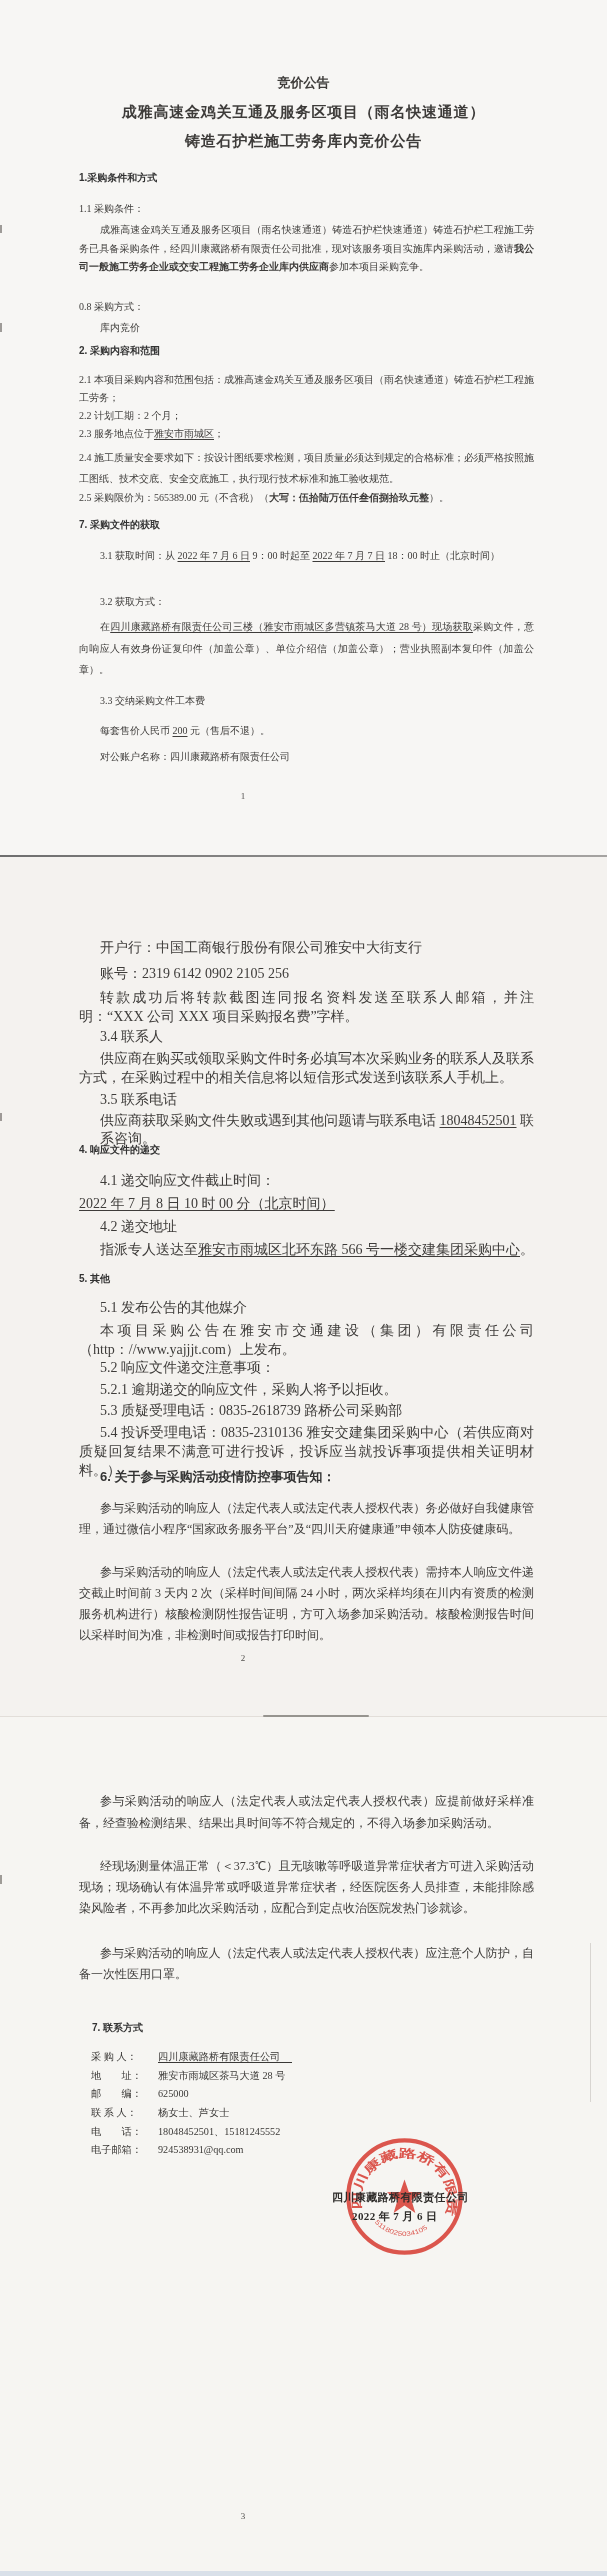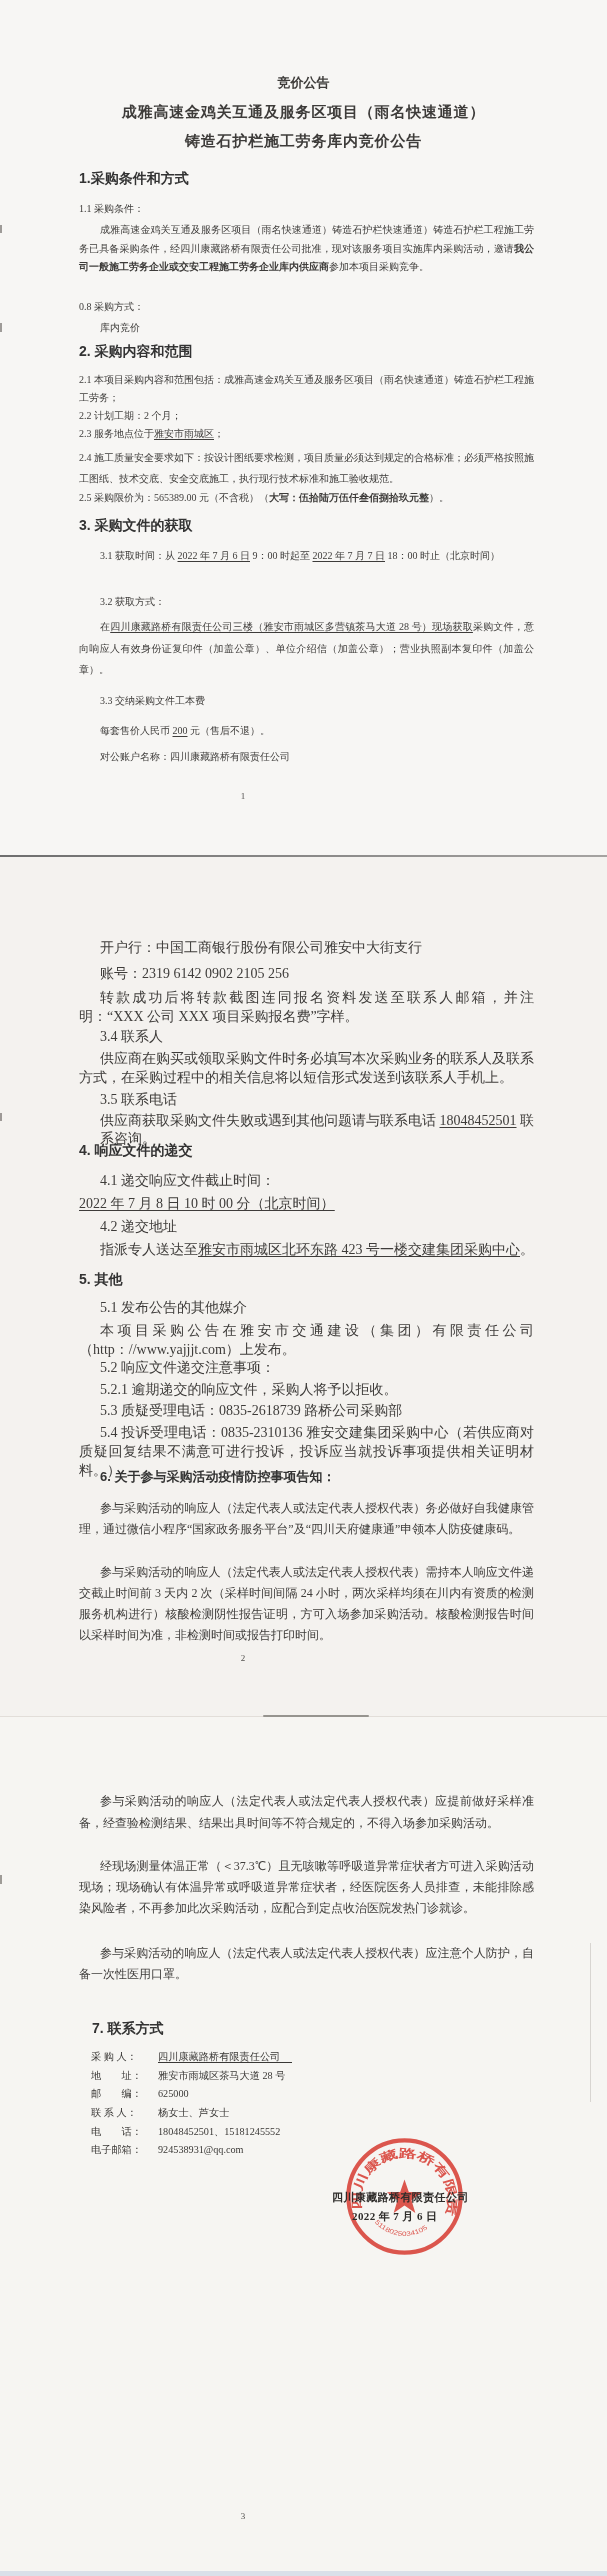--- a/index.html
+++ b/index.html
@@ -10,21 +10,21 @@
   .bg2{top:855px;height:861px;background:#f4f2ef;}
   .bg3{top:1717px;height:855px;background:#f6f5f2;}
 
   .blk{position:absolute;left:79px;width:455px;color:#3e3c3a;font-size:10px;
        line-height:18px;text-align:justify;}
   .center{left:0;width:607px;text-align:center;}
   .ind{text-indent:21px;}
   .pad{padding-left:21px;width:434px;}
   .b{font-weight:bold;}
   .u{text-decoration:underline;text-underline-offset:2.3px;}
-  .h{font-family:"Liberation Sans",sans-serif;font-weight:bold;color:#333;font-size:14px;line-height:20px;}
+  .h{font-family:"Liberation Sans",sans-serif;font-weight:bold;color:#333;font-size:10px;line-height:20px;}
   .t1{font-size:13px;}
   .t23{font-size:15px;letter-spacing:0.8px;}
   .fs14{font-size:14px;}
   .fs155{font-size:12px;}
   .pageno{position:absolute;left:230px;width:26px;text-align:center;font-size:9px;color:#514f4d;}
 
   .pbline1{position:absolute;left:0;top:855px;width:607px;height:1.5px;
            background:linear-gradient(90deg,#6e6e6e,#a5a3a1);}
   .pbline2{position:absolute;left:0;top:1716px;width:607px;height:0.8px;background:#e2ded9;}
   .pbline2b{position:absolute;left:263px;top:1715px;width:106px;height:1.5px;background:#96948f;border-radius:1.5px;}
@@ -58,21 +58,21 @@
   <div class="blk" style="top:298px">0.8 采购方式：</div>
   <div class="blk pad" style="top:319px">库内竞价</div>
 
   <div class="blk h" style="top:341px">2. 采购内容和范围</div>
   <div class="blk" style="top:371px;line-height:18px">2.1 本项目采购内容和范围包括：成雅高速金鸡关互通及服务区项目（雨名快速通道）铸造石护栏工程施工劳务；</div>
   <div class="blk" style="top:407px">2.2 计划工期：2 个月；</div>
   <div class="blk" style="top:425px"><span>2.3 服务地点位于</span><span class="u">雅安市雨城区</span><span>；</span></div>
   <div class="blk" style="top:447px;line-height:21px">2.4 施工质量安全要求如下：按设计图纸要求检测，项目质量必须达到规定的合格标准；必须严格按照施工图纸、技术交底、安全交底施工，执行现行技术标准和施工验收规范。</div>
   <div class="blk" style="top:489px"><span>2.5 采购限价为：565389.00 元（不含税）（</span><span class="b">大写：伍拾陆万伍仟叁佰捌拾玖元整</span><span>）。</span></div>
 
-  <div class="blk h" style="top:515px">3. 采购文件的获取</div>
+  <div class="blk h" style="top:515px">7. 采购文件的获取</div>
   <div class="blk ind" style="top:546px;line-height:19.4px"><span>3.1 获取时间：从 </span><span class="u">2022 年 7 月 6 日</span><span> 9：00 时起至 </span><span class="u">2022 年 7 月 7 日</span><span> 18：00 时止（北京时间）</span></div>
   <div class="blk pad" style="top:593px">3.2 获取方式：</div>
   <div class="blk ind" style="top:616px;line-height:21.6px"><span>在</span><span class="u">四川康藏路桥有限责任公司三楼（雅安市雨城区多营镇茶马大道 28 号）现场获取</span><span>采购文件，意向响应人有效身份证复印件（加盖公章）、单位介绍信（加盖公章）；营业执照副本复印件（加盖公章）。</span></div>
   <div class="blk pad" style="top:692px">3.3 交纳采购文件工本费</div>
   <div class="blk pad" style="top:722px"><span>每套售价人民币 </span><span class="u">200</span><span> 元（售后不退）。</span></div>
   <div class="blk pad" style="top:748px">对公账户名称：四川康藏路桥有限责任公司</div>
   <div class="pageno" style="top:791px">1</div>
   <div class="pbline1"></div>
 
   <div class="blk pad fs14" style="top:939px">开户行：中国工商银行股份有限公司雅安中大街支行</div>
@@ -80,21 +80,21 @@
   <div class="blk ind fs14" style="top:988px;line-height:19px">转款成功后将转款截图连同报名资料发送至联系人邮箱，并注明：“XXX 公司 XXX 项目采购报名费”字样。</div>
   <div class="blk pad fs14" style="top:1028px">3.4 联系人</div>
   <div class="blk ind fs14" style="top:1050px;line-height:18.6px">供应商在购买或领取采购文件时务必填写本次采购业务的联系人及联系方式，在采购过程中的相关信息将以短信形式发送到该联系人手机上。</div>
   <div class="blk pad fs14" style="top:1091px">3.5 联系电话</div>
   <div class="blk pad fs14" style="top:1112px"><span>供应商获取采购文件失败或遇到其他问题请与联系电话 </span><span class="u">18048452501</span><span> 联系咨询。</span></div>
 
   <div class="blk h" style="top:1140px">4. 响应文件的递交</div>
   <div class="blk pad fs14" style="top:1172px">4.1 递交响应文件截止时间：</div>
   <div class="blk fs14" style="top:1195px"><span class="u u-ext" style="border:none"><span class="u">2022 年 7 月 8 日 10 时 00 分（北京时间）</span></span></div>
   <div class="blk pad fs14" style="top:1218px">4.2 递交地址</div>
-  <div class="blk ind fs14" style="top:1241px"><span>指派专人送达至</span><span class="u">雅安市雨城区北环东路 423 号一楼交建集团采购中心</span><span>。</span></div>
+  <div class="blk ind fs14" style="top:1241px"><span>指派专人送达至</span><span class="u">雅安市雨城区北环东路 566 号一楼交建集团采购中心</span><span>。</span></div>
 
   <div class="blk h" style="top:1269px">5. 其他</div>
   <div class="blk pad fs14" style="top:1299px">5.1 发布公告的其他媒介</div>
   <div class="blk ind fs14" style="top:1321px;line-height:19px">本项目采购公告在雅安市交通建设（集团）有限责任公司（http：//www.yajjjt.com）上发布。</div>
   <div class="blk pad fs14" style="top:1359px">5.2 响应文件递交注意事项：</div>
   <div class="blk pad fs14" style="top:1381px">5.2.1 逾期递交的响应文件，采购人将予以拒收。</div>
   <div class="blk pad fs14" style="top:1402px">5.3 质疑受理电话：0835-2618739 路桥公司采购部</div>
   <div class="blk ind fs14" style="top:1423px;line-height:19px">5.4 投诉受理电话：0835-2310136 雅安交建集团采购中心（若供应商对质疑回复结果不满意可进行投诉，投诉应当就投诉事项提供相关证明材料。）</div>
 
   <div class="blk h pad" style="top:1467px;font-size:13px">6. 关于参与采购活动疫情防控事项告知：</div>

